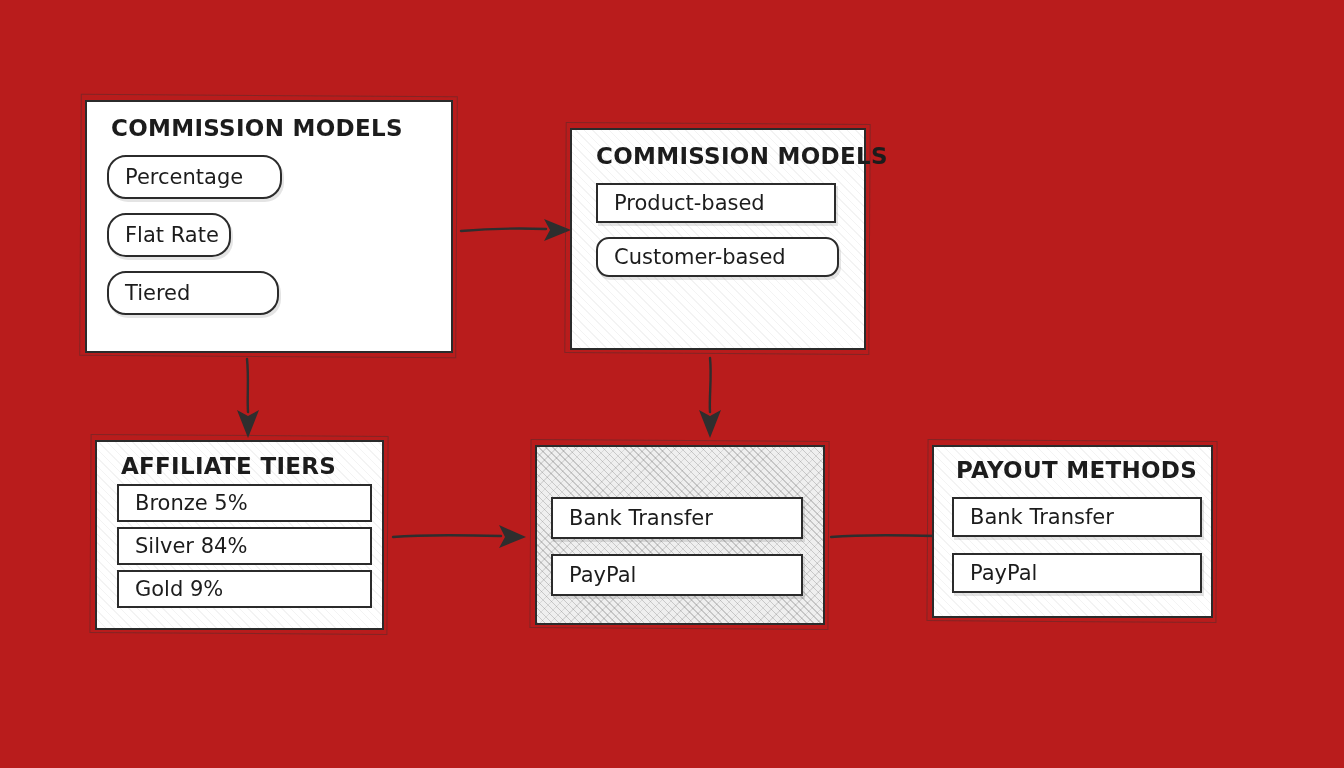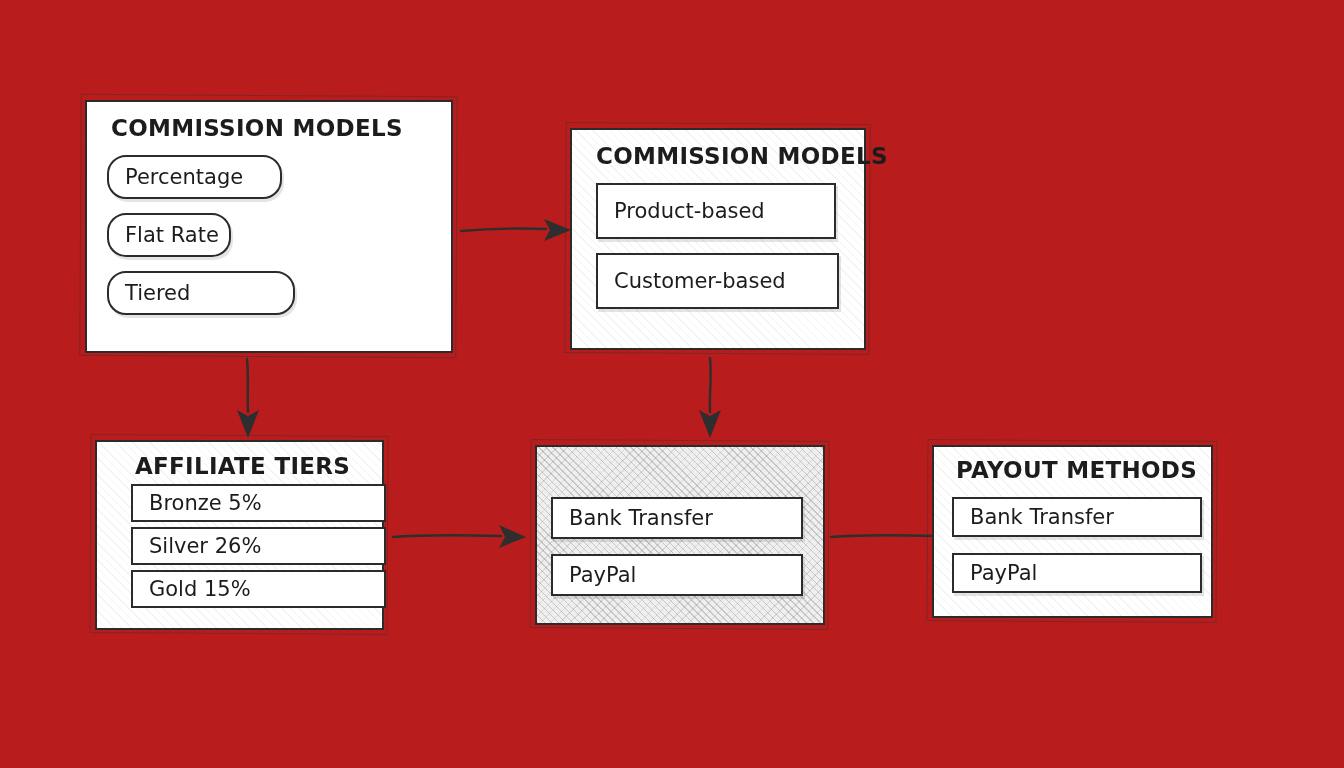--- a/index.html
+++ b/index.html
@@ -58,29 +58,29 @@
     align-items:center;
     padding-left:16px;
     box-sizing:border-box;
     box-shadow:2px 3px 0 rgba(90,90,90,.16);
     white-space:nowrap;
   }
 
   
   .box-models{left:85px;top:100px;width:368px;height:253px;}
   .box-models .sketch-item{height:44px;margin:14px 0 0 20px;border-radius:19px;}
-  .im-0{width:175px;} .im-1{width:124px;} .im-2{width:188px;}
+  .im-0{width:175px;} .im-1{width:124px;} .im-2{width:172px;}
 
   
   .box-rules{left:570px;top:128px;width:296px;height:222px;}
-  .box-rules .sketch-item{height:56px;margin:14px 0 0 24px;}
-  .ir-0{width:240px;} .ir-1{width:243px;} .ir-2{width:248px;}
+  .box-rules .sketch-item{height:40px;margin:14px 0 0 24px;}
+  .ir-0{width:240px;} .ir-1{width:243px;border-radius:13px;} .ir-2{width:248px;}
 
   
-  .box-tiers{left:95px;top:440px;width:289px;height:190px;padding-left:14px;}
+  .box-tiers{left:95px;top:440px;width:289px;height:190px;}
   .box-tiers .box-title{padding-top:11px;}
   .box-tiers .sketch-item{height:38px;margin:5px 0 0 20px;box-shadow:none;text-align:right;}
   .box-tiers .sketch-item:first-of-type{margin-top:12px;}
   .it-0,.it-1,.it-2{width:255px;}
 
   
   .box-center{left:535px;top:445px;width:290px;height:180px;}
   .box-center .sketch-item{height:42px;margin:0 0 0 14px;}
   .ic-0{margin-top:50px !important;width:252px;}
   .ic-1{margin-top:15px !important;width:252px;}
@@ -123,22 +123,22 @@
 
   <div class="sketch-box box-rules hatch-light">
     <div class="box-title">COMMISSION MODELS</div>
     <div class="sketch-item ir-0">Product-based</div>
     <div class="sketch-item ir-1">Customer-based</div>
   </div>
 
   <div class="sketch-box box-tiers hatch-light">
     <div class="box-title">AFFILIATE TIERS</div>
     <div class="sketch-item it-0">Bronze 5%</div>
-    <div class="sketch-item it-1">Silver 26%</div>
-    <div class="sketch-item it-2">Gold 15%</div>
+    <div class="sketch-item it-1">Silver 84%</div>
+    <div class="sketch-item it-2">Gold 9%</div>
   </div>
 
   <div class="sketch-box box-center hatched">
     <div class="sketch-item ic-0">Bank Transfer</div>
     <div class="sketch-item ic-1">PayPal</div>
   </div>
 
   <div class="sketch-box box-methods hatch-light">
     <div class="box-title">PAYOUT METHODS</div>
     <div class="sketch-item ip-0">Bank Transfer</div>

